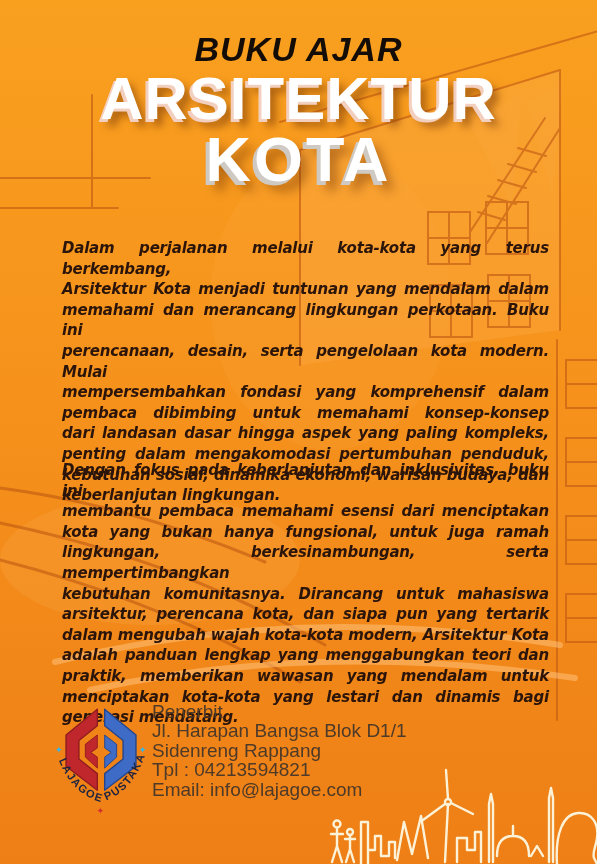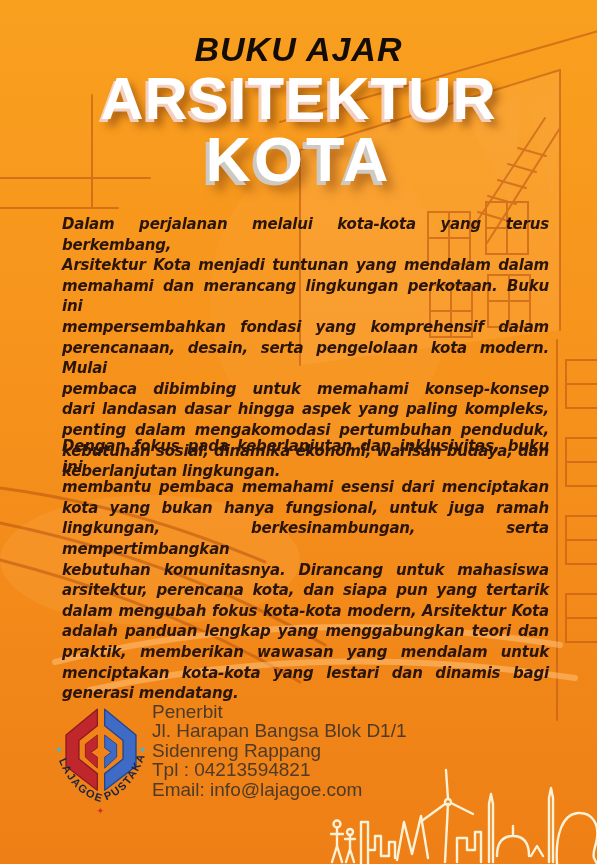--- a/index.html
+++ b/index.html
@@ -13,21 +13,21 @@
           font-size:34px;letter-spacing:1px;color:#140C06;}
   .t1{font-family:"Liberation Sans",sans-serif;font-weight:900;font-size:60px;line-height:1.0;
       color:#FFFFFF;letter-spacing:1px;margin-top:0;
       text-shadow:-3px 3px 0 #F2CFBE, 5px 7px 9px rgba(96,38,4,.55);}
   .t2{font-family:"Liberation Sans",sans-serif;font-weight:900;font-size:63px;line-height:.95;
       color:#FFFFFF;letter-spacing:3px;margin-top:1px;
       text-shadow:-4px 4px 0 #CFC9C3, 6px 9px 11px rgba(96,38,4,.5);}
   
   .para{position:absolute;left:62px;width:487px;
         font-family:"DejaVu Sans",sans-serif;font-style:italic;font-weight:bold;
-        font-size:15px;letter-spacing:-0.2px;color:#2B150B;}
+        font-size:15px;letter-spacing:-0.2px;color:#2B150B;margin-top:24px;}
   .p1{top:214px;}
   .p2{top:436px;}
   .tline{line-height:20.6px;text-align:justify;text-align-last:justify;white-space:normal;}
   .tline.last{text-align-last:left;}
   
   .logo-wrap{position:absolute;left:55px;top:697px;width:92px;height:122px;}
   .pub{position:absolute;left:152px;top:702px;width:260px;
        font-family:"Liberation Sans",sans-serif;font-size:19px;color:#4E3A28;}
   .pub .tline{line-height:19.4px;text-align:left;text-align-last:left;}
   .skyline-wrap{position:absolute;right:0;bottom:0;width:280px;height:102px;}
@@ -84,36 +84,36 @@
   <div class="title-block">
     <div class="kicker">BUKU AJAR</div>
     <div class="t1">ARSITEKTUR</div>
     <div class="t2">KOTA</div>
   </div>
 
   <div class="para p1">
       <div class="tline">Dalam perjalanan melalui kota-kota yang terus berkembang,</div>
       <div class="tline">Arsitektur Kota menjadi tuntunan yang mendalam dalam</div>
       <div class="tline">memahami dan merancang lingkungan perkotaan. Buku ini</div>
+      <div class="tline">perencanaan, desain, serta pengelolaan kota modern. Mulai</div>
       <div class="tline">mempersembahkan fondasi yang komprehensif dalam</div>
-      <div class="tline">perencanaan, desain, serta pengelolaan kota modern. Mulai</div>
       <div class="tline">pembaca dibimbing untuk memahami konsep-konsep</div>
       <div class="tline">dari landasan dasar hingga aspek yang paling kompleks,</div>
       <div class="tline">penting dalam mengakomodasi pertumbuhan penduduk,</div>
       <div class="tline">kebutuhan sosial, dinamika ekonomi, warisan budaya, dan</div>
       <div class="tline last">keberlanjutan lingkungan.</div>
     </div>
   <div class="para p2">
       <div class="tline">Dengan fokus pada keberlanjutan dan inklusivitas, buku ini</div>
       <div class="tline">membantu pembaca memahami esensi dari menciptakan</div>
       <div class="tline">kota yang bukan hanya fungsional, untuk juga ramah</div>
       <div class="tline">lingkungan, berkesinambungan, serta mempertimbangkan</div>
       <div class="tline">kebutuhan komunitasnya. Dirancang untuk mahasiswa</div>
       <div class="tline">arsitektur, perencana kota, dan siapa pun yang tertarik</div>
-      <div class="tline">dalam mengubah fokus kota-kota modern, Arsitektur Kota</div>
+      <div class="tline">dalam mengubah wajah kota-kota modern, Arsitektur Kota</div>
       <div class="tline">adalah panduan lengkap yang menggabungkan teori dan</div>
       <div class="tline">praktik, memberikan wawasan yang mendalam untuk</div>
       <div class="tline">menciptakan kota-kota yang lestari dan dinamis bagi</div>
       <div class="tline last">generasi mendatang.</div>
     </div>
 
   <div class="logo-wrap">
     <svg viewBox="0 0 100 130" width="92" height="122" xmlns="http://www.w3.org/2000/svg">
       <g stroke-linejoin="round">
         <path stroke="#8E1B20" stroke-width="1.5" d="M12,40 L46,12 L46,30 L26,46 L26,66 L46,82 L46,100 L12,74 Z" fill="#C0272D"></path>

